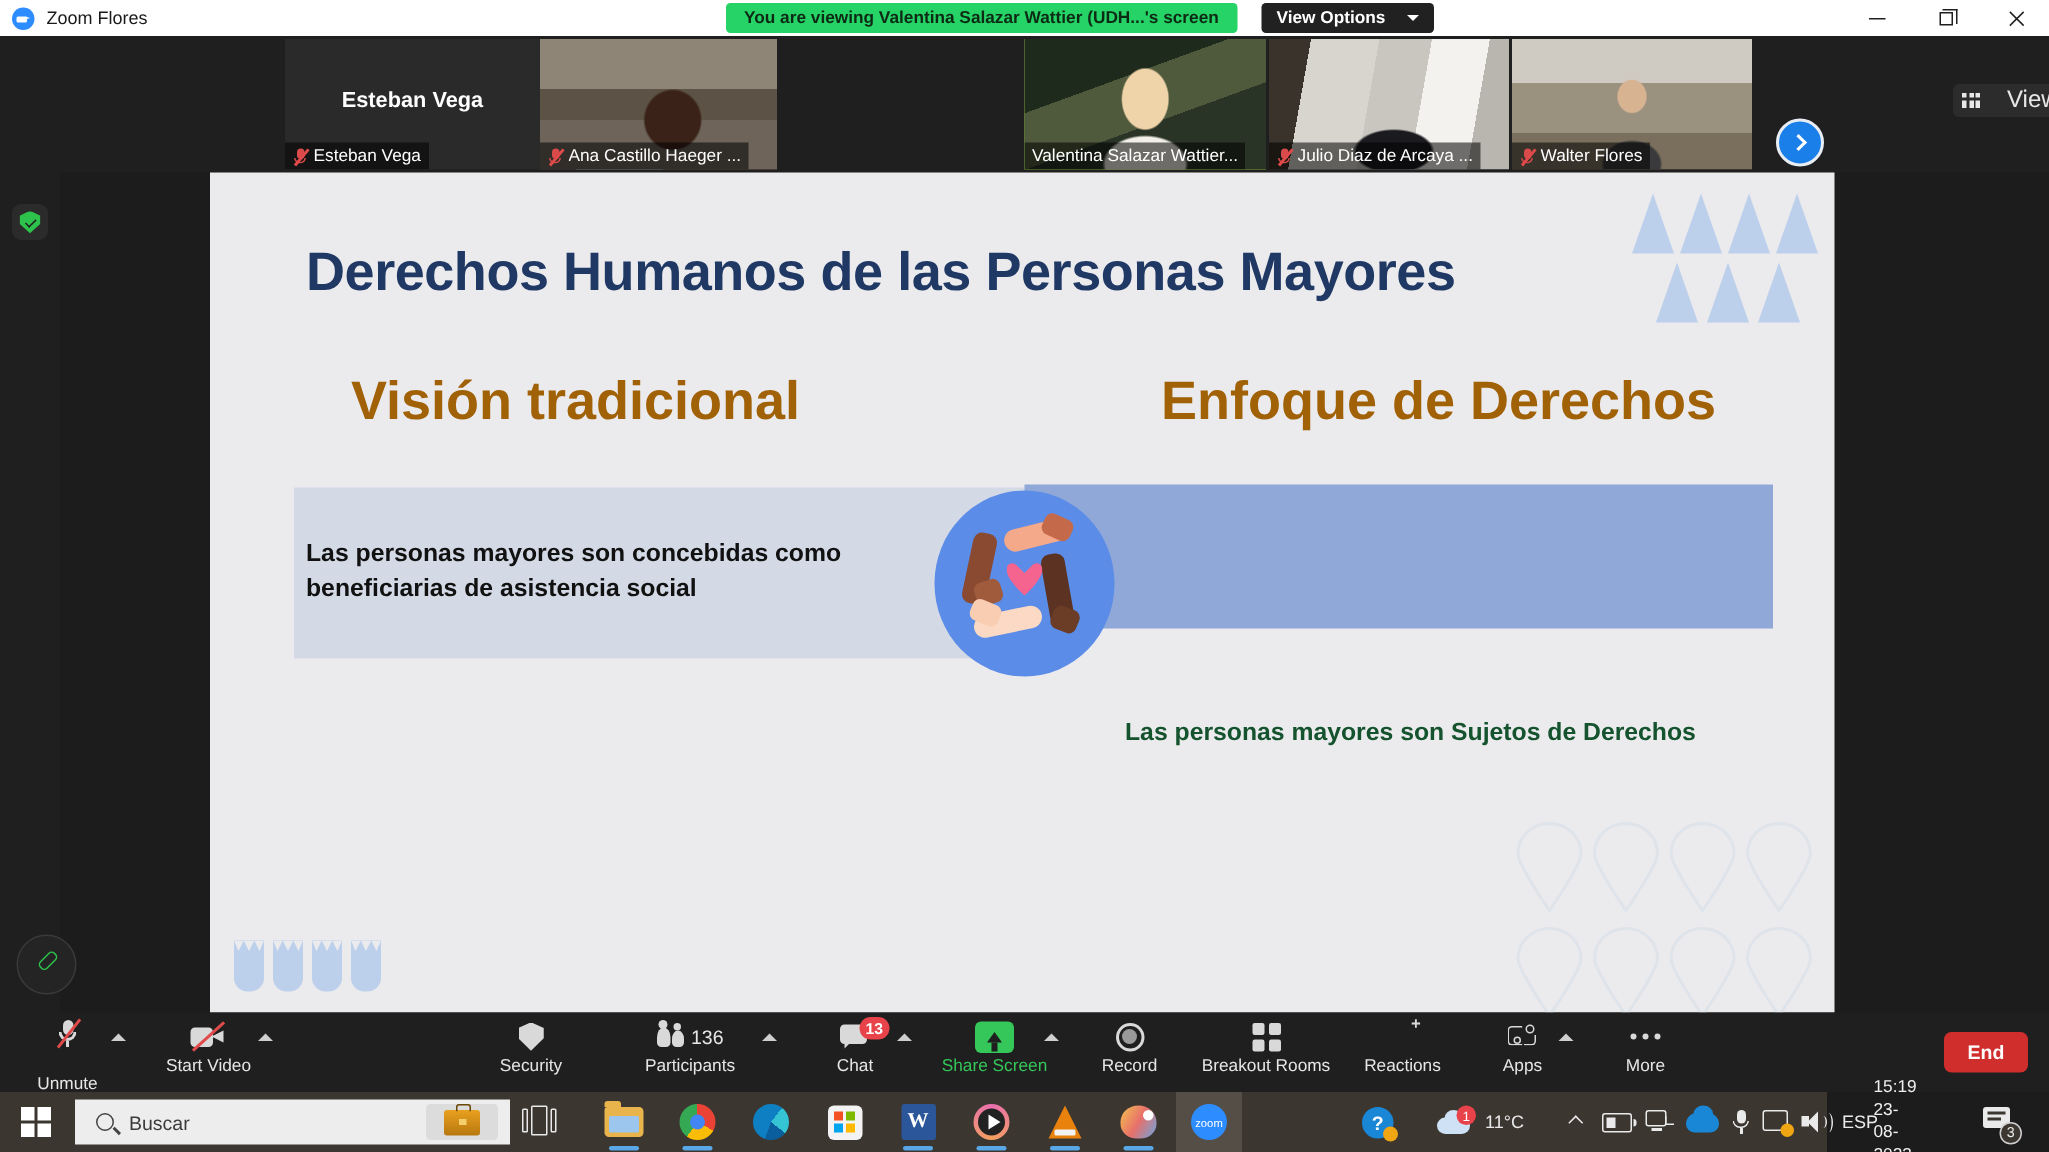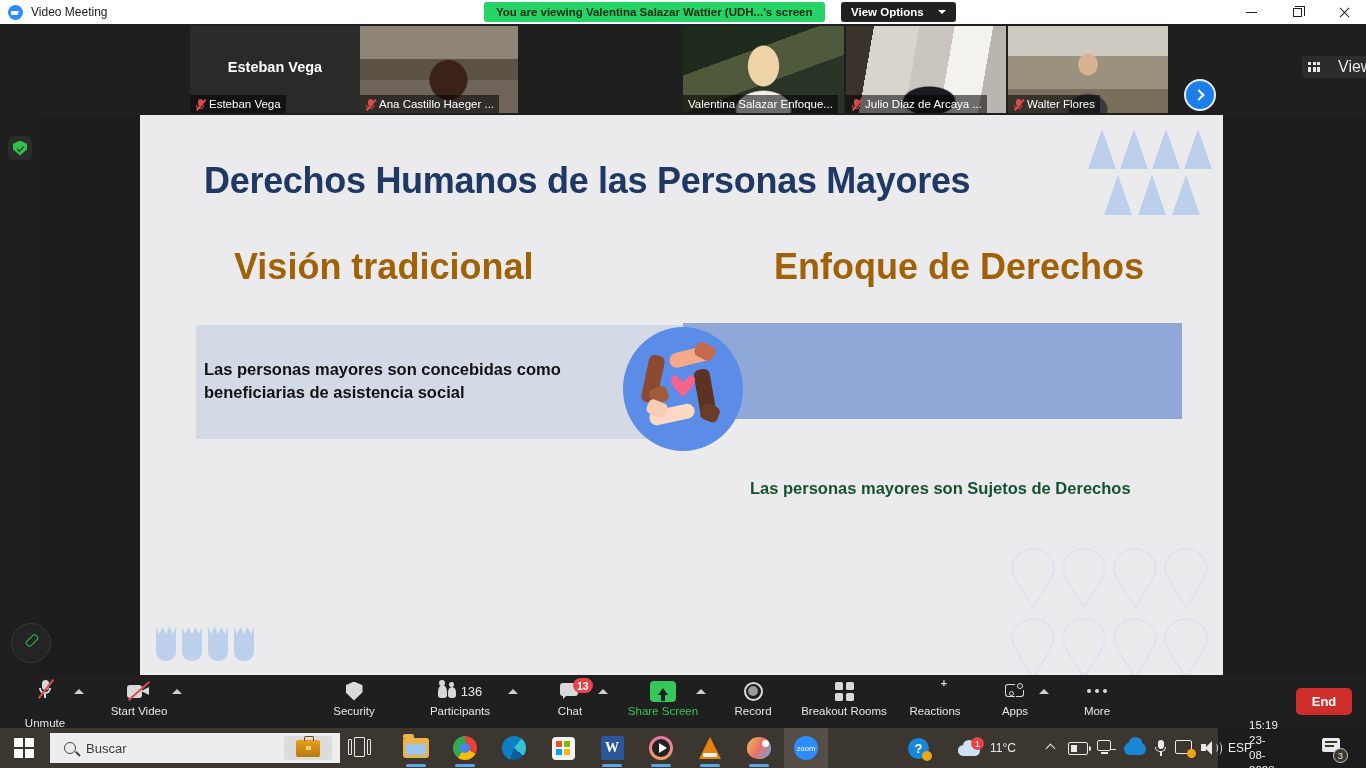--- a/index.html
+++ b/index.html
@@ -515,21 +515,21 @@
   #notif-ic .cnt { position:absolute; right:-4px; bottom:-5px; width:15px; height:15px;
                    border-radius:50%; background:#3b3630; border:1.4px solid #cfcfcf;
                    color:#eaeaea; font-size:9.5px; display:flex; align-items:center;
                    justify-content:center; }
 </style>
 </head>
 <body>
 
 <div id="titlebar">
   <div class="tb-zoom-icon"></div>
-  <div id="tb-title">Video Meeting</div>
+  <div id="tb-title">Zoom Flores</div>
 </div>
 <div id="viewing-banner">You are viewing Valentina Salazar Wattier (UDH...'s screen</div>
 <div id="view-options">
   <span>View Options</span>
   <span class="caret-down"></span>
 </div>
 <div class="wincontrol" id="win-min">
     <span class="wc-min"></span>
   </div>
 <div class="wincontrol" id="win-max">
@@ -561,21 +561,21 @@
           <i class="slash"></i>
         </span>
       <span class="nm">Ana Castillo Haeger ...</span>
     </div>
   </div>
 
 
   <div class="tile active" style="left:683px;width:161px;">
     <div class="vbg bg-val"></div>
     <div class="namebar">
-      <span class="nm">Valentina Salazar Enfoque...</span>
+      <span class="nm">Valentina Salazar Wattier...</span>
     </div>
   </div>
 
   <div class="tile" style="left:1008px;width:160px;">
     <div class="vbg bg-walter"></div>
     <div class="namebar">
       <span class="mic-off">
           <i class="body"></i>
           <i class="stand"></i>
           <i class="slash"></i>

